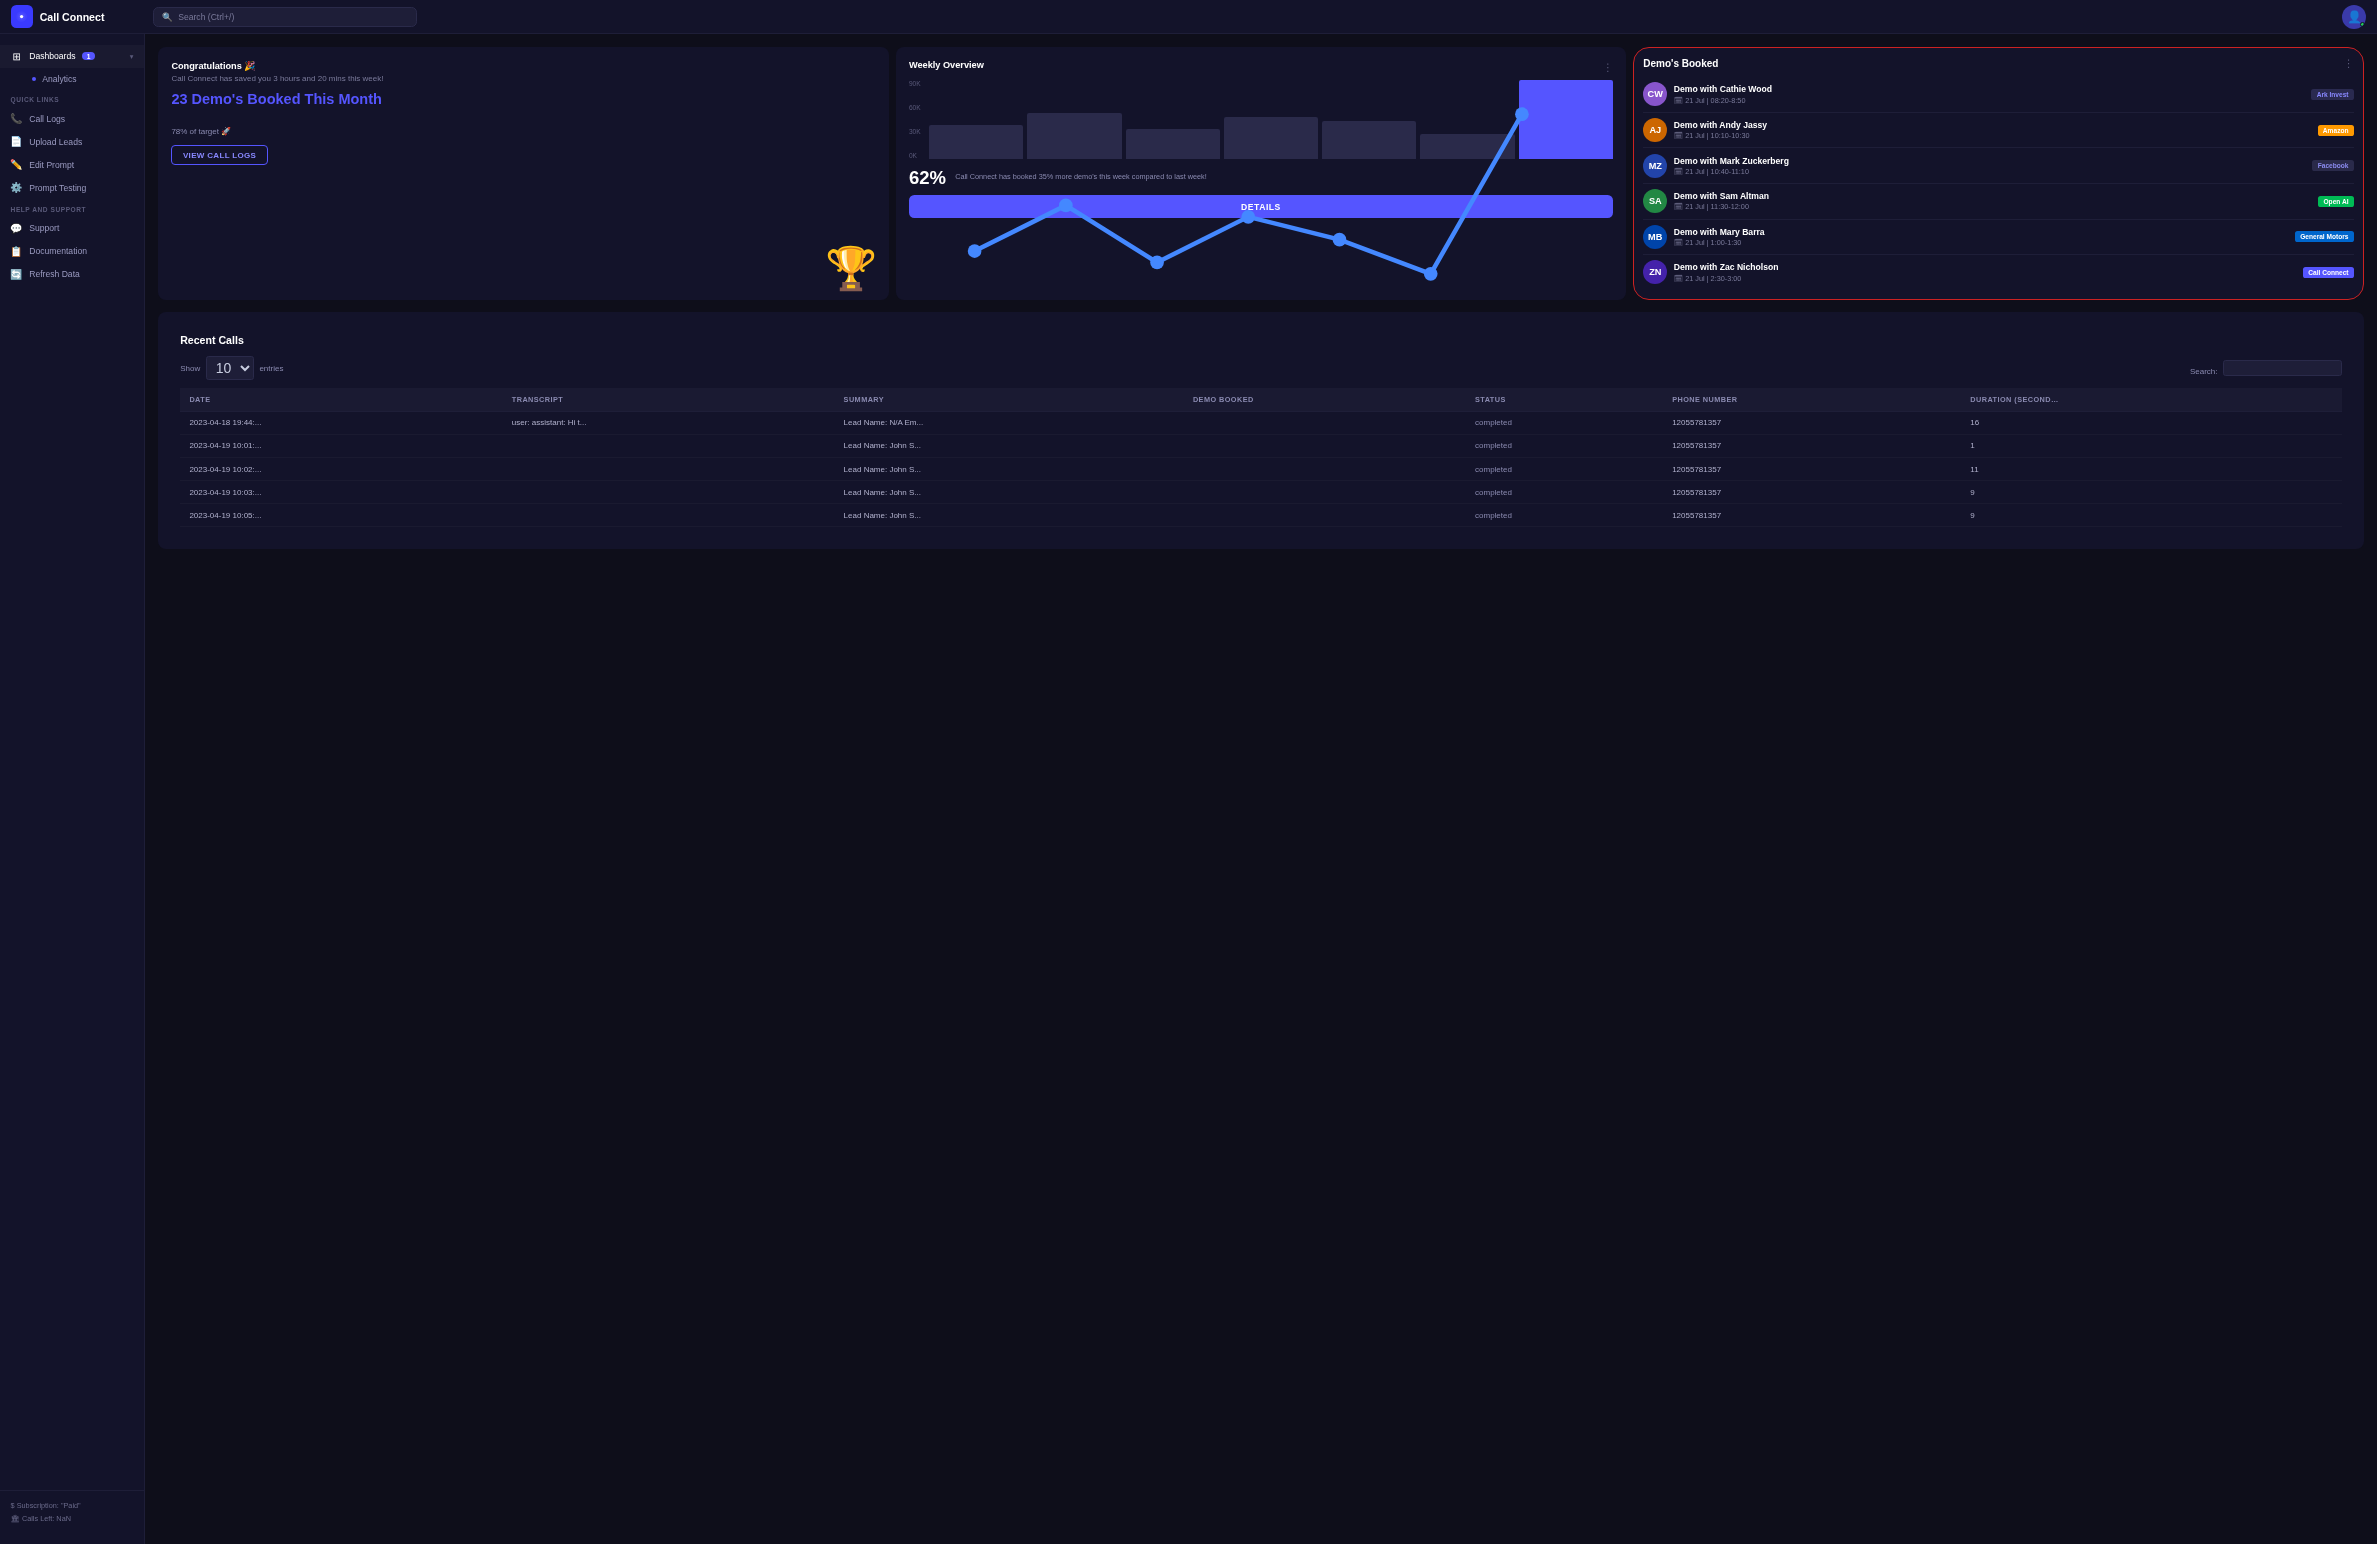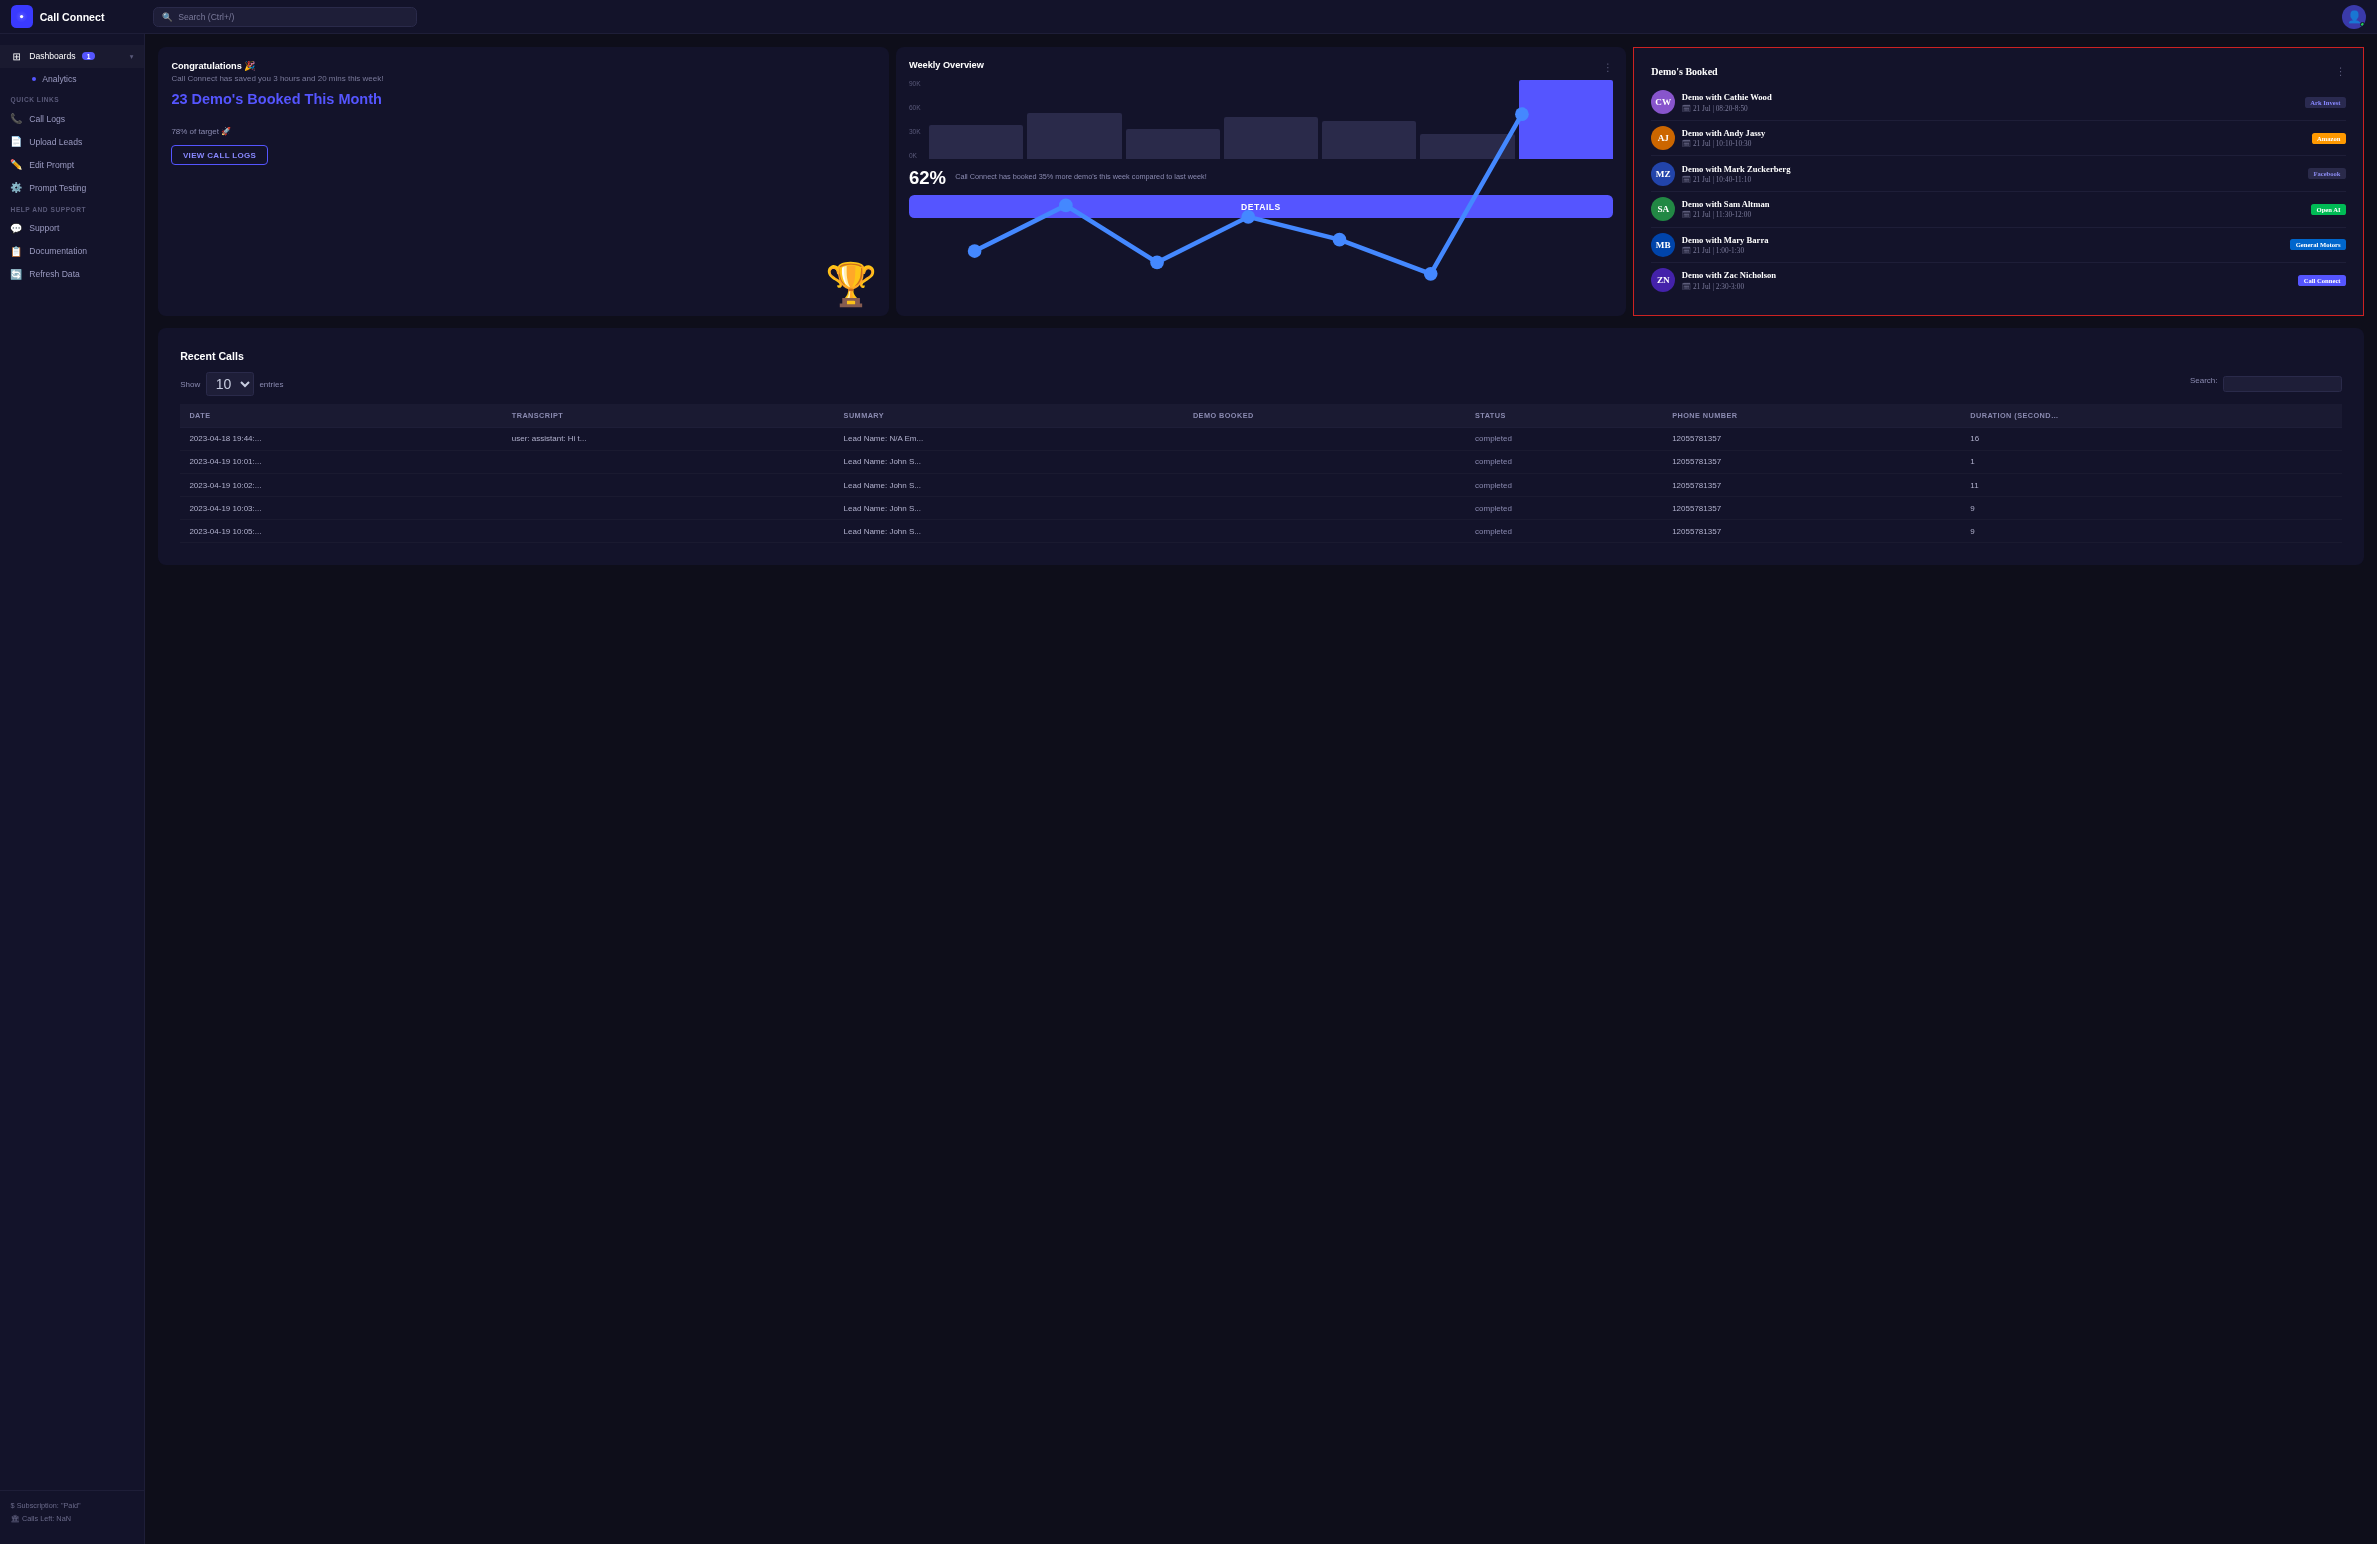--- a/index.html
+++ b/index.html
@@ -305,25 +305,24 @@
       padding: 6.6px;
       border-radius: 5.3px;
       cursor: pointer;
       letter-spacing: 0.06em;
       margin-top: 6.6px;
     }
 
     
     .demos-booked-card {
       background: #13132a;
-      border-radius: 0;
-      padding: 17px;
+      border-radius: 16px;
+      padding: 9px;
       border: 1.3px solid #cc2222;
       position: relative;
-      font-family: Liberation Serif, serif;
     }
     .demos-booked-header {
       display: flex;
       align-items: center;
       justify-content: space-between;
       margin-bottom: 8px;
     }
     .demos-booked-title {
       font-size: 10px;
       font-weight: 700;
@@ -408,21 +407,21 @@
       border: 0.7px solid #2a2a4a;
       color: #c8cde0;
       padding: 2px 5.3px;
       border-radius: 2.6px;
       font-size: 14px;
       outline: none;
       cursor: pointer;
     }
     .search-wrapper {
       display: flex;
-      align-items: flex-start;
+      align-items: flex-end;
       gap: 5.3px;
       font-size: 8px;
       color: #8a8ab0;
     }
     .search-input {
       background: #1e1e38;
       border: 0.7px solid #2a2a4a;
       color: #c8cde0;
       padding: 2.6px 6.6px;
       border-radius: 2.6px;

